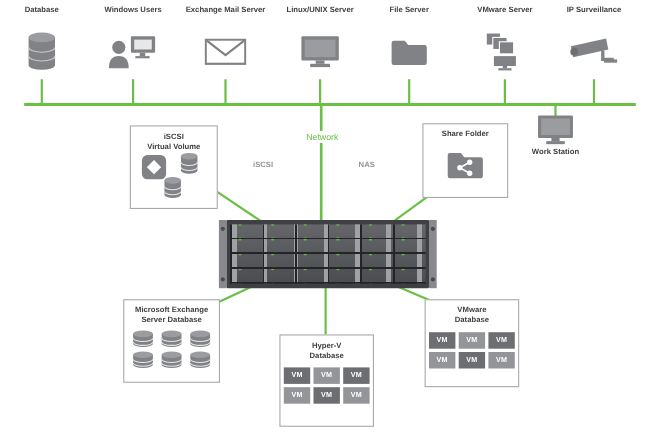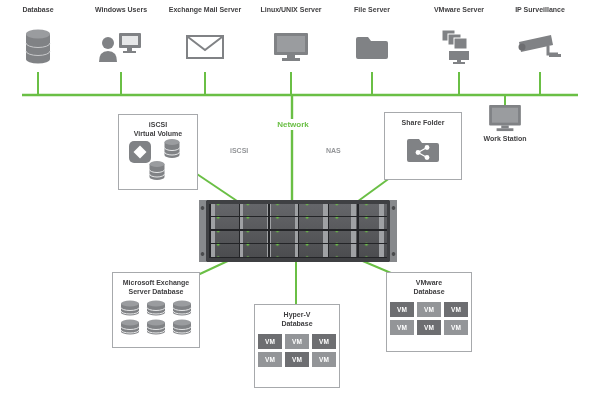--- a/index.html
+++ b/index.html
@@ -10,21 +10,21 @@
   .lines{position:absolute;left:0;top:0;z-index:1;}
   
   .device{position:absolute;top:6px;width:96px;display:flex;flex-direction:column;align-items:center;z-index:2;}
   .dev-label{font-weight:bold;font-size:7px;color:#414042;white-space:nowrap;}
   .icon-wrap{height:62px;display:flex;align-items:center;justify-content:center;margin-top:3px;}
   
   .dbox{position:absolute;background:#fff;border:1px solid #a7a9ac;z-index:2;box-sizing:border-box;}
   .box-title{font-weight:bold;font-size:7px;line-height:1.3;color:#414042;text-align:center;padding-top:5px;}
   
   .net-label{position:absolute;left:266px;top:119px;width:54px;text-align:center;z-index:3;
-    color:#6abf45;font-weight:bold;font-size:8px;background:#fff;padding:1px 0;}
+    color:#6abf45;font-weight:normal;font-size:8px;background:#fff;padding:1px 0;}
   .proto-label{position:absolute;z-index:3;color:#939598;font-size:7px;font-weight:bold;}
   
   .storage{position:absolute;left:199px;top:200px;width:198px;height:62px;z-index:2;}
   .ear{position:absolute;top:0;width:7px;height:62px;
     background:radial-gradient(circle at 3.5px 8px,#4a4b4d 1.5px,transparent 2.2px),
                radial-gradient(circle at 3.5px 54px,#4a4b4d 1.5px,transparent 2.2px),#87898c;}
   .ear.left{left:0;} .ear.right{right:0;}
   .chassis{position:absolute;left:7px;right:7px;top:0;bottom:0;background:#3f4043;border-radius:1px;}
   .bays{position:absolute;left:3px;right:3px;top:4px;bottom:4px;
     background-image:

